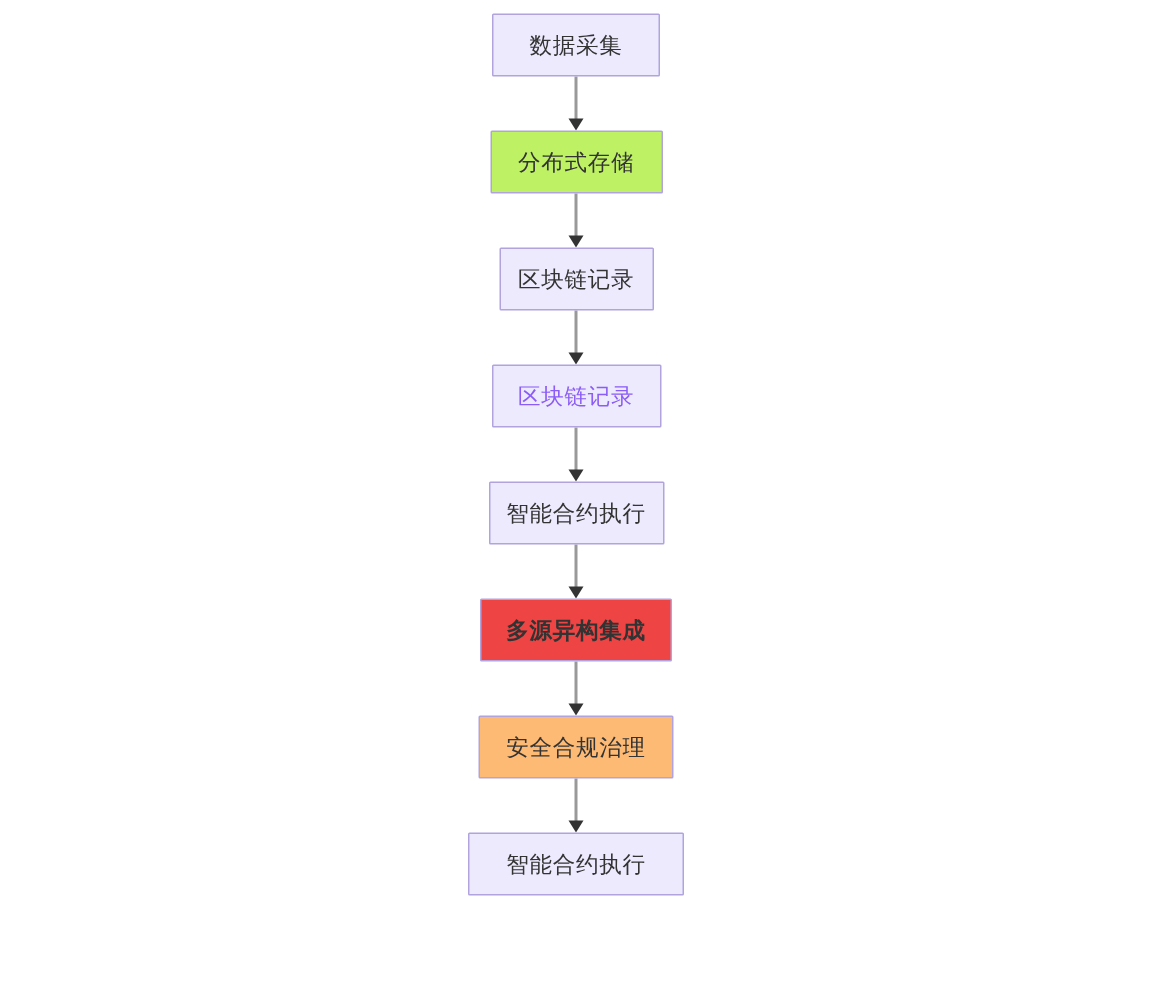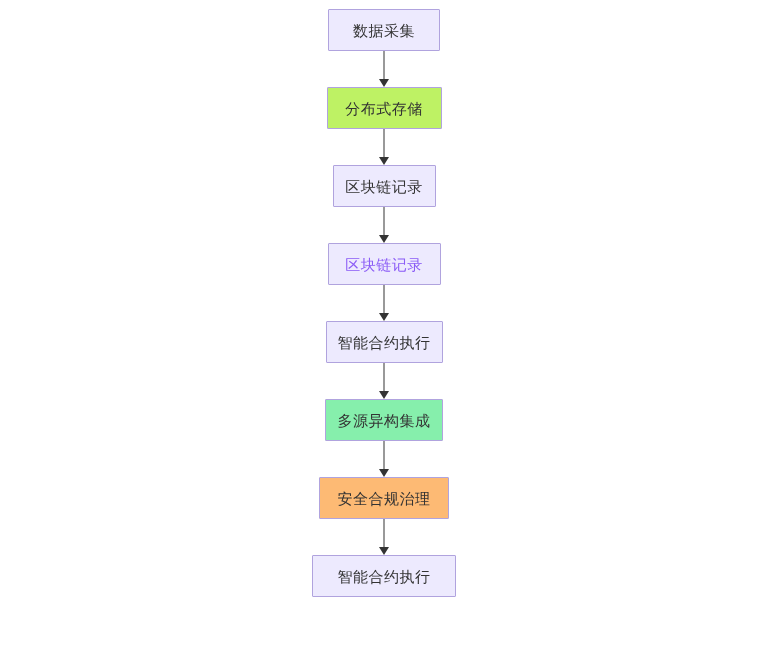--- a/index.html
+++ b/index.html
@@ -119,21 +119,21 @@
 
     <div class="node" style="width: 117px; background: rgb(237, 234, 254); border-color: rgb(176, 163, 222); color: rgb(51, 51, 51);">
       <span>智能合约执行</span>
     </div>
 
     <div class="connector">
       <div class="line" style="background: rgb(153, 153, 153);"></div>
       <div class="head" style="border-top-color: rgb(51, 51, 51);"></div>
     </div>
 
-    <div class="node" style="width: 118px; background: #86efac; border-color: rgb(176, 163, 222); color: rgb(51, 51, 51);">
+    <div class="node" style="width: 128px; background: #ef4444; border-color: rgb(176, 163, 222); color: rgb(51, 51, 51); font-weight: bold;">
       <span>多源异构集成</span>
     </div>
 
     <div class="connector">
       <div class="line" style="background: rgb(153, 153, 153);"></div>
       <div class="head" style="border-top-color: rgb(51, 51, 51);"></div>
     </div>
 
     <div class="node" style="width: 130px; background: #fdba74; border-color: rgb(176, 163, 222); color: rgb(51, 51, 51);">
       <span>安全合规治理</span>

